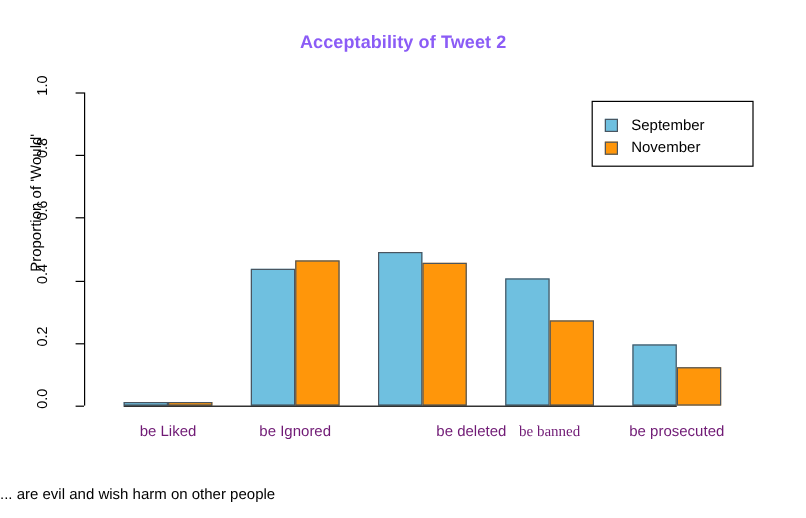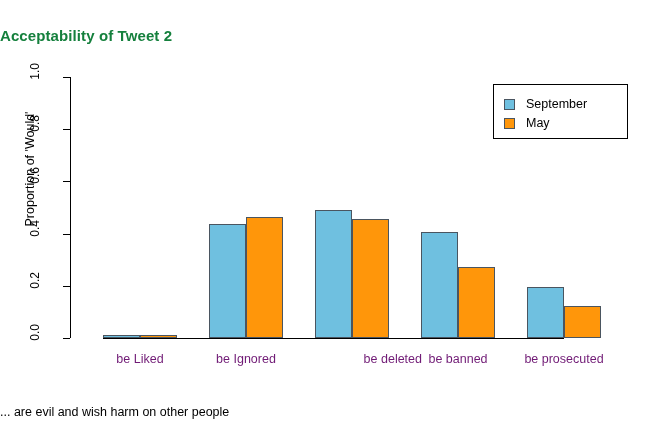--- a/index.html
+++ b/index.html
@@ -19,23 +19,24 @@
     left: 0; top: 0;
     width: 672px;
     height: 432px;
   }
   
   #chart-title {
     position: absolute;
     left: 0;
     top: 27px;
     width: 672px;
+    text-align: center;
     font-size: 15px;
     font-weight: bold;
-    color: #15803d;
+    color: #8b5cf6;
     letter-spacing: 0.1px;
   }
   
   #y-axis-line {
     position: absolute;
     left: 70px;
     top: 77px;
     width: 1px;
     height: 261px;
     background: #000000;
@@ -177,30 +178,30 @@
       <div class="bar" style="left: 458px; width: 37px; height: 71px; top: 267px; background: rgb(255, 150, 10); border-color: rgb(74, 85, 96);"></div>
       <div class="bar" style="left: 527px; width: 37px; height: 51px; top: 287px; background: rgb(111, 192, 224); border-color: rgb(74, 85, 96);"></div>
       <div class="bar" style="left: 564px; width: 37px; height: 32px; top: 306px; background: rgb(255, 150, 10); border-color: rgb(74, 85, 96);"></div>
     </div>
 
   <div id="x-axis-line"></div>
   <div id="x-labels-layer">
       <div class="x-tick-label" style="left: 70px; width: 140px;">be Liked</div>
       <div class="x-tick-label" style="left: 176px; width: 140px; text-align: center;">be Ignored</div>
       <div class="x-tick-label" style="left: 282px; width: 140px; text-align: right;">be deleted</div>
-      <div class="x-tick-label" style="left: 388px; width: 140px;">be banned</div>
+      <div class="x-tick-label" style="left: 388px; width: 140px; font-family: Liberation Serif, serif;">be banned</div>
       <div class="x-tick-label" style="left: 494px; width: 140px;">be prosecuted</div>
     </div>
 
   <div id="x-axis-title">... are evil and wish harm on other people</div>
 
   <div id="legend-box">
       <div class="legend-row" style="top: 9px;">
         <span class="legend-swatch" style="background: rgb(111, 192, 224); border-color: rgb(74, 85, 96);"></span>
         <span class="legend-label">September</span>
       </div>
       <div class="legend-row" style="top: 28px;">
         <span class="legend-swatch" style="background: rgb(255, 150, 10); border-color: rgb(74, 85, 96);"></span>
-        <span class="legend-label">May</span>
+        <span class="legend-label">November</span>
       </div>
     </div>
 
 </div>
 
 </body></html>

